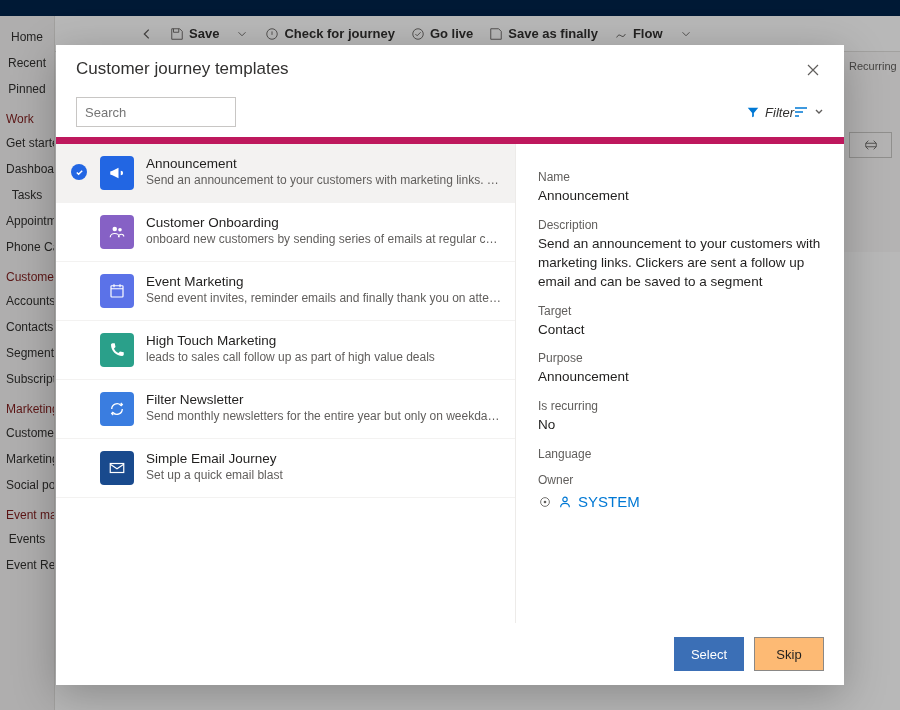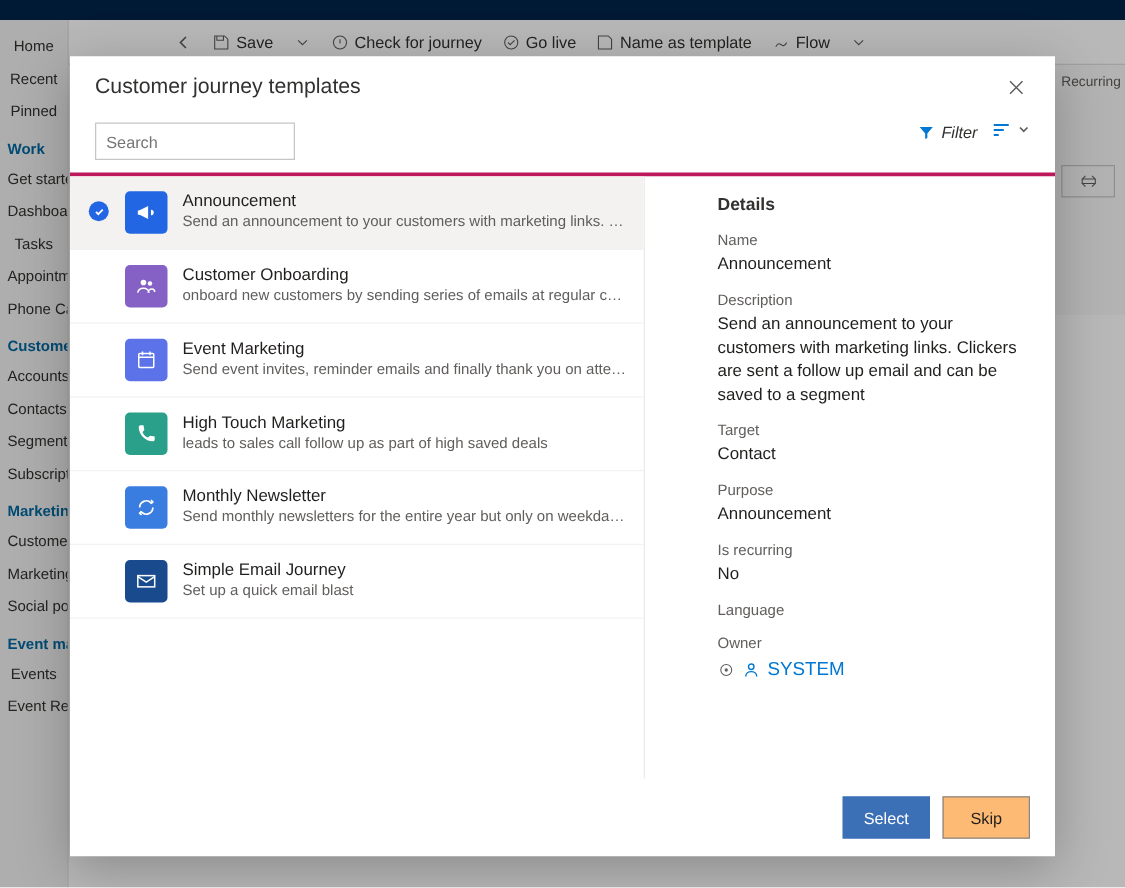--- a/index.html
+++ b/index.html
@@ -21,37 +21,38 @@
   .bg-commandbar {
     height: 36px;
     border-bottom: 1px solid #e1dfdd;
     display: flex;
     align-items: center;
     padding-left: 140px;
     gap: 16px;
     font-size: 13px;
     color: #323130;
     background: #fff;
+    font-weight: bold;
   }
   .bg-commandbar .cmd { display:flex; align-items:center; gap:5px; }
   .bg-commandbar svg { width:14px; height:14px; }
   .bg-sidebar {
     position: absolute;
     left: 0; top: 16px; bottom: 0;
     width: 55px;
     background: #f3f2f1;
     border-right: 1px solid #e1dfdd;
     padding-top: 8px;
     font-size: 12px;
     color: #323130;
     overflow: hidden;
     white-space: nowrap;
   }
   .bg-sidebar .navitem { padding: 6px 6px; text-align: center; }
-  .bg-sidebar .navhead { padding: 10px 6px 4px; font-weight:700; color:#0369a1; }
+  .bg-sidebar .navhead { padding: 10px 6px 4px; font-weight:400; color:#7f1d1d; }
   .bg-content {
     position: absolute;
     left: 55px; top: 52px; right:0; bottom:0;
     background: #fff;
   }
   .bg-right-rail {
     position:absolute;
     right: 0; top:52px; width: 60px; height: 200px;
     background: #faf9f8; border-left:1px solid #e1dfdd;
     padding:8px;
@@ -78,36 +79,36 @@
   .modal-header {
     padding: 14px 20px 8px 20px;
     display: flex;
     justify-content: space-between;
     align-items: flex-start;
   }
   .modal-title { font-size: 17px; font-weight: 400; color: #323130; }
   .close-x { cursor:pointer; color:#605e5c; font-size:15px; line-height:1; padding:4px;}
   .modal-toolbar {
     padding: 6px 20px 10px;
-    display:flex; align-items:flex-start; gap:12px;
+    display:flex; align-items:center; gap:0;
   }
   .searchbox {
     display:flex; align-items:center;
     border:1px solid #c8c6c4;
     height:30px; width:160px;
     padding: 0 8px;
   }
   .searchbox input {
     border:none; outline:none; flex:1; font-size:13px;
     background:transparent;
   }
   .toolbar-spacer { flex:1; }
   .filter-btn { display:flex; align-items:center; gap:5px; color:#323130; font-size:13px; cursor:pointer;font-style:italic; }
   .sort-btn { display:flex; align-items:center; gap:4px; color:#0078d4; cursor:pointer; }
-  .modal-body { flex:1; display:flex; border-top:3px solid #be185d; overflow:hidden;gap:36px; }
+  .modal-body { flex:1; display:flex; border-top:7px solid #be185d; overflow:hidden; }
   .template-list { width: 460px; border-right:1px solid #edebe9; overflow-y:auto; }
   .template-item {
     display:flex; align-items:flex-start;
     padding:12px 12px 12px 14px;
     gap:12px;
     border-bottom:1px solid #f3f2f1;
     cursor:pointer;
   }
   .template-item.selected { background:#f3f2f1; }
   .check-slot { width:18px; display:flex; align-items:center; justify-content:center; padding-top:8px;}
@@ -180,21 +181,21 @@
       <svg viewBox="0 0 16 16">
         <circle cx="8" cy="8" r="6" stroke="#605e5c" fill="none"></circle>
         <path d="M5 8l2 2 4-4" stroke="#605e5c" fill="none"></path>
       </svg>
       <span>Go live</span>
     </span>
   <span class="cmd">
       <svg viewBox="0 0 16 16">
         <path d="M2 2h9l3 3v9H2z" stroke="#605e5c" fill="none"></path>
       </svg>
-      <span>Name as template</span>
+      <span>Save as finally</span>
     </span>
   <span class="cmd">
       <svg viewBox="0 0 16 16">
         <path d="M3 12c4-8 6 4 10-4" stroke="#605e5c" fill="none"></path>
       </svg>
       <span>Flow</span>
     </span>
   <span class="cmd">
       <svg viewBox="0 0 16 16">
         <path d="M4 6l4 4 4-4" stroke="#605e5c" fill="none"></path>
@@ -317,52 +318,51 @@
           </div>
           <div class="template-item">
             <div class="check-slot"></div>
             <div class="tile-icon" style="background: rgb(42, 160, 138);">
               <svg viewBox="0 0 24 24">
                 <path d="M6 3c-1 0-2 1-2 2 0 8 7 15 15 15 1 0 2-1 2-2v-3l-5-1-2 2c-3-1-5-3-6-6l2-2-1-5H6z" fill="#fff"></path>
               </svg>
             </div>
             <div class="t-text">
               <div class="t-title">High Touch Marketing</div>
-              <div class="t-desc">leads to sales call follow up as part of high saved deals</div>
+              <div class="t-desc">leads to sales call follow up as part of high value deals</div>
             </div>
           </div>
           <div class="template-item">
             <div class="check-slot"></div>
             <div class="tile-icon" style="background: rgb(58, 125, 224);">
               <svg viewBox="0 0 24 24">
                 <path d="M5 12a7 7 0 0 1 12-5l2-1M19 12a7 7 0 0 1-12 5l-2 1" stroke="#fff" fill="none" stroke-width="1.8"></path>
                 <path d="M17 4l2 2-2 2M7 20l-2-2 2-2" stroke="#fff" fill="none" stroke-width="1.8"></path>
               </svg>
             </div>
             <div class="t-text">
-              <div class="t-title">Monthly Newsletter</div>
+              <div class="t-title">Filter Newsletter</div>
               <div class="t-desc">Send monthly newsletters for the entire year but only on weekday afternoons</div>
             </div>
           </div>
           <div class="template-item">
             <div class="check-slot"></div>
             <div class="tile-icon" style="background: rgb(25, 74, 141);">
               <svg viewBox="0 0 24 24">
                 <rect x="3" y="6" width="18" height="12" stroke="#fff" fill="none" stroke-width="1.6"></rect>
                 <path d="M3 7l9 6 9-6" stroke="#fff" fill="none" stroke-width="1.6"></path>
               </svg>
             </div>
             <div class="t-text">
               <div class="t-title">Simple Email Journey</div>
               <div class="t-desc">Set up a quick email blast</div>
             </div>
           </div>
         </div>
       <div class="details-pane">
-        <h3>Details</h3>
         <div class="field-label">Name</div>
         <div class="field-value">Announcement</div>
         <div class="field-label">Description</div>
         <div class="field-value">Send an announcement to your customers with marketing links. Clickers are sent a follow up email and can be saved to a segment</div>
         <div class="field-label">Target</div>
         <div class="field-value">Contact</div>
         <div class="field-label">Purpose</div>
         <div class="field-value">Announcement</div>
         <div class="field-label">Is recurring</div>
         <div class="field-value">No</div>

